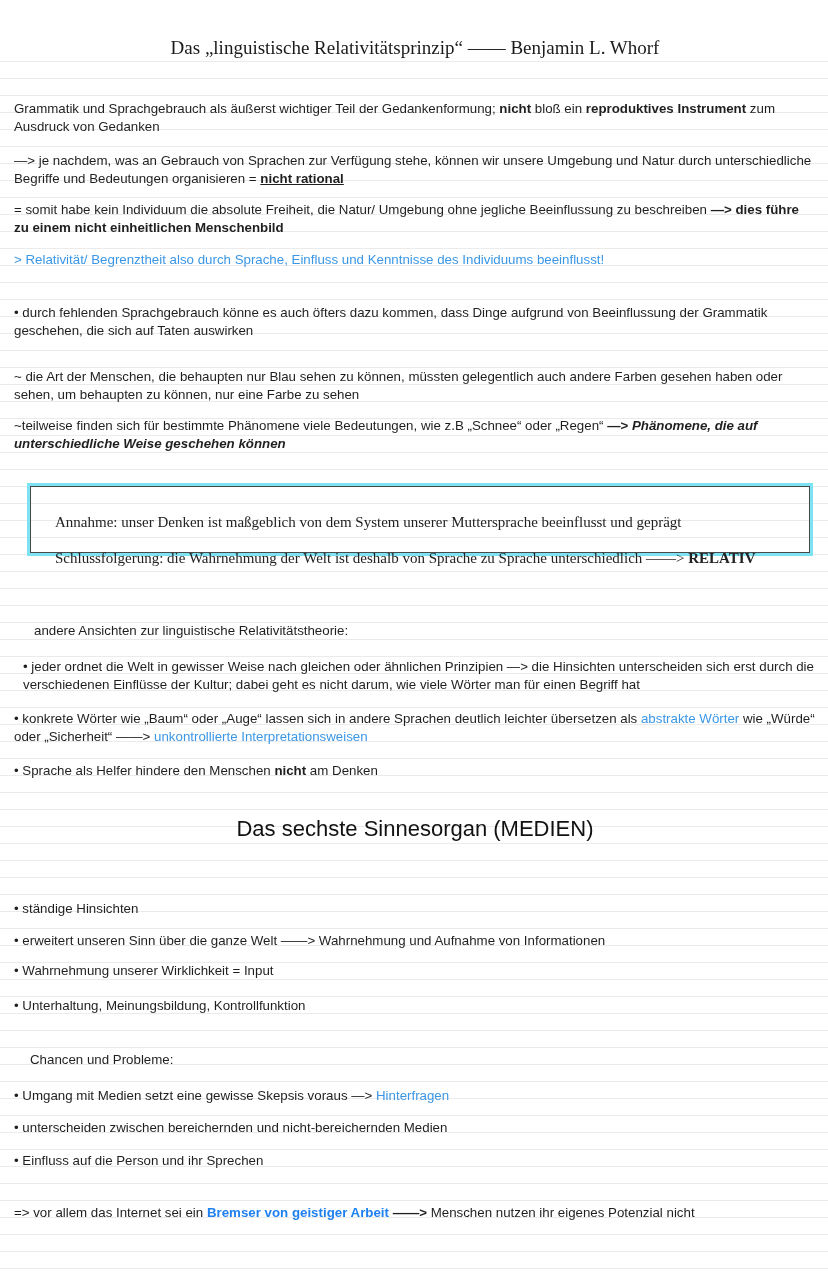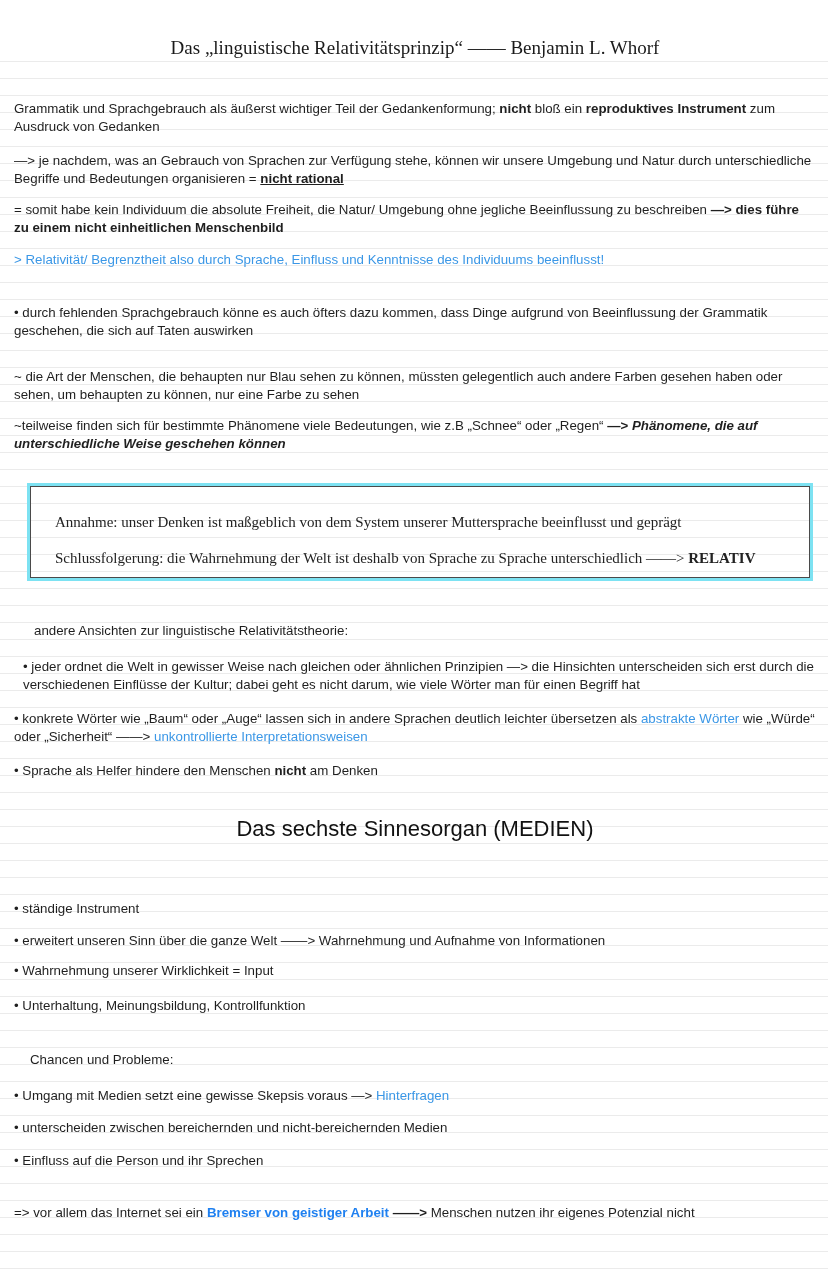--- a/index.html
+++ b/index.html
@@ -36,21 +36,21 @@
   }
   .para-gedankenformung{top:100px;}
   .para-je-nachdem{top:152px;}
   .para-individuum{top:201px;}
   .para-relativitaet-blue{top:251px;color:var(--link_blue,#3b97e6);}
   .para-sprachgebrauch{top:304px;}
   .para-blau-beispiel{top:368px;}
   .para-phaenomene{top:417px;}
 
   .assumption-box{
-    position:absolute;top:486px;left:30px;width:780px;height:92px;
+    position:absolute;top:486px;left:30px;width:780px;height:67px;
     border:1px solid var(--box_border_inner,#4a4a4a);
     box-shadow:0 0 0 3px var(--box_border_outer,#7de2f2);
     background:transparent;
     padding:25px 18px 0 24px;box-sizing:border-box;
     z-index:3;
   }
   .box-line{
     font-family:"Liberation Serif","DejaVu Serif",serif;
     font-size:15px;line-height:20px;color:#222;
     white-space:nowrap;
@@ -92,21 +92,21 @@
     <div class="blk para-individuum"><span>= somit habe kein Individuum die absolute Freiheit, die Natur/ Umgebung ohne jegliche Beeinflussung zu beschreiben </span><span class="b">—&gt; dies führe zu einem nicht einheitlichen Menschenbild</span></div>
     <div class="blk para-relativitaet-blue"><span>&gt; Relativität/ Begrenztheit also durch Sprache, Einfluss und Kenntnisse des Individuums beeinflusst!</span></div>
     <div class="blk para-sprachgebrauch"><span>• durch fehlenden Sprachgebrauch könne es auch öfters dazu kommen, dass Dinge aufgrund von Beeinflussung der Grammatik geschehen, die sich auf Taten auswirken</span></div>
     <div class="blk para-blau-beispiel"><span>~ die Art der Menschen, die behaupten nur Blau sehen zu können, müssten gelegentlich auch andere Farben gesehen haben oder sehen, um behaupten zu können, nur eine Farbe zu sehen</span></div>
     <div class="blk para-phaenomene"><span>~teilweise finden sich für bestimmte Phänomene viele Bedeutungen, wie z.B „Schnee“ oder „Regen“ </span><span class="b">—&gt; </span><span class="b i">Phänomene, die auf unterschiedliche Weise geschehen können</span></div>
     <div class="blk para-andere-ansichten"><span>andere Ansichten zur linguistische Relativitätstheorie:</span></div>
     <div class="blk para-jeder-ordnet"><span>• jeder ordnet die Welt in gewisser Weise nach gleichen oder ähnlichen Prinzipien —&gt; die Hinsichten unterscheiden sich erst durch die verschiedenen Einflüsse der Kultur; dabei geht es nicht darum, wie viele Wörter man für einen Begriff hat</span></div>
     <div class="blk para-konkrete-woerter"><span>• konkrete Wörter wie „Baum“ oder „Auge“ lassen sich in andere Sprachen deutlich leichter übersetzen als </span><span style="color: var(--link_blue);">abstrakte Wörter</span><span> wie „Würde“ oder „Sicherheit“ ——&gt; </span><span style="color: var(--link_blue);">unkontrollierte Interpretationsweisen</span></div>
     <div class="blk para-sprache-helfer"><span>• Sprache als Helfer hindere den Menschen </span><span class="b">nicht</span><span> am Denken</span></div>
     <div class="blk heading-medien"><span>Das sechste Sinnesorgan (MEDIEN)</span></div>
-    <div class="blk para-staendige-begleitung"><span>• ständige Instrument</span></div>
+    <div class="blk para-staendige-begleitung"><span>• ständige Hinsichten</span></div>
     <div class="blk para-erweitert-sinn"><span>• erweitert unseren Sinn über die ganze Welt ——&gt; Wahrnehmung und Aufnahme von Informationen</span></div>
     <div class="blk para-wahrnehmung-input"><span>• Wahrnehmung unserer Wirklichkeit = Input</span></div>
     <div class="blk para-unterhaltung"><span>• Unterhaltung, Meinungsbildung, Kontrollfunktion</span></div>
     <div class="blk para-chancen-probleme"><span>Chancen und Probleme:</span></div>
     <div class="blk para-umgang-medien"><span>• Umgang mit Medien setzt eine gewisse Skepsis voraus —&gt; </span><span style="color: var(--link_blue);">Hinterfragen</span></div>
     <div class="blk para-unterscheiden-medien"><span>• unterscheiden zwischen bereichernden und nicht-bereichernden Medien</span></div>
     <div class="blk para-einfluss-person"><span>• Einfluss auf die Person und ihr Sprechen</span></div>
     <div class="blk para-internet-bremser"><span>=&gt; vor allem das Internet sei ein </span><span class="b" style="color: var(--link_blue_bold);">Bremser von geistiger Arbeit</span><span class="b"> ——&gt; </span><span>Menschen nutzen ihr eigenes Potenzial nicht</span></div>
   </div>
 

